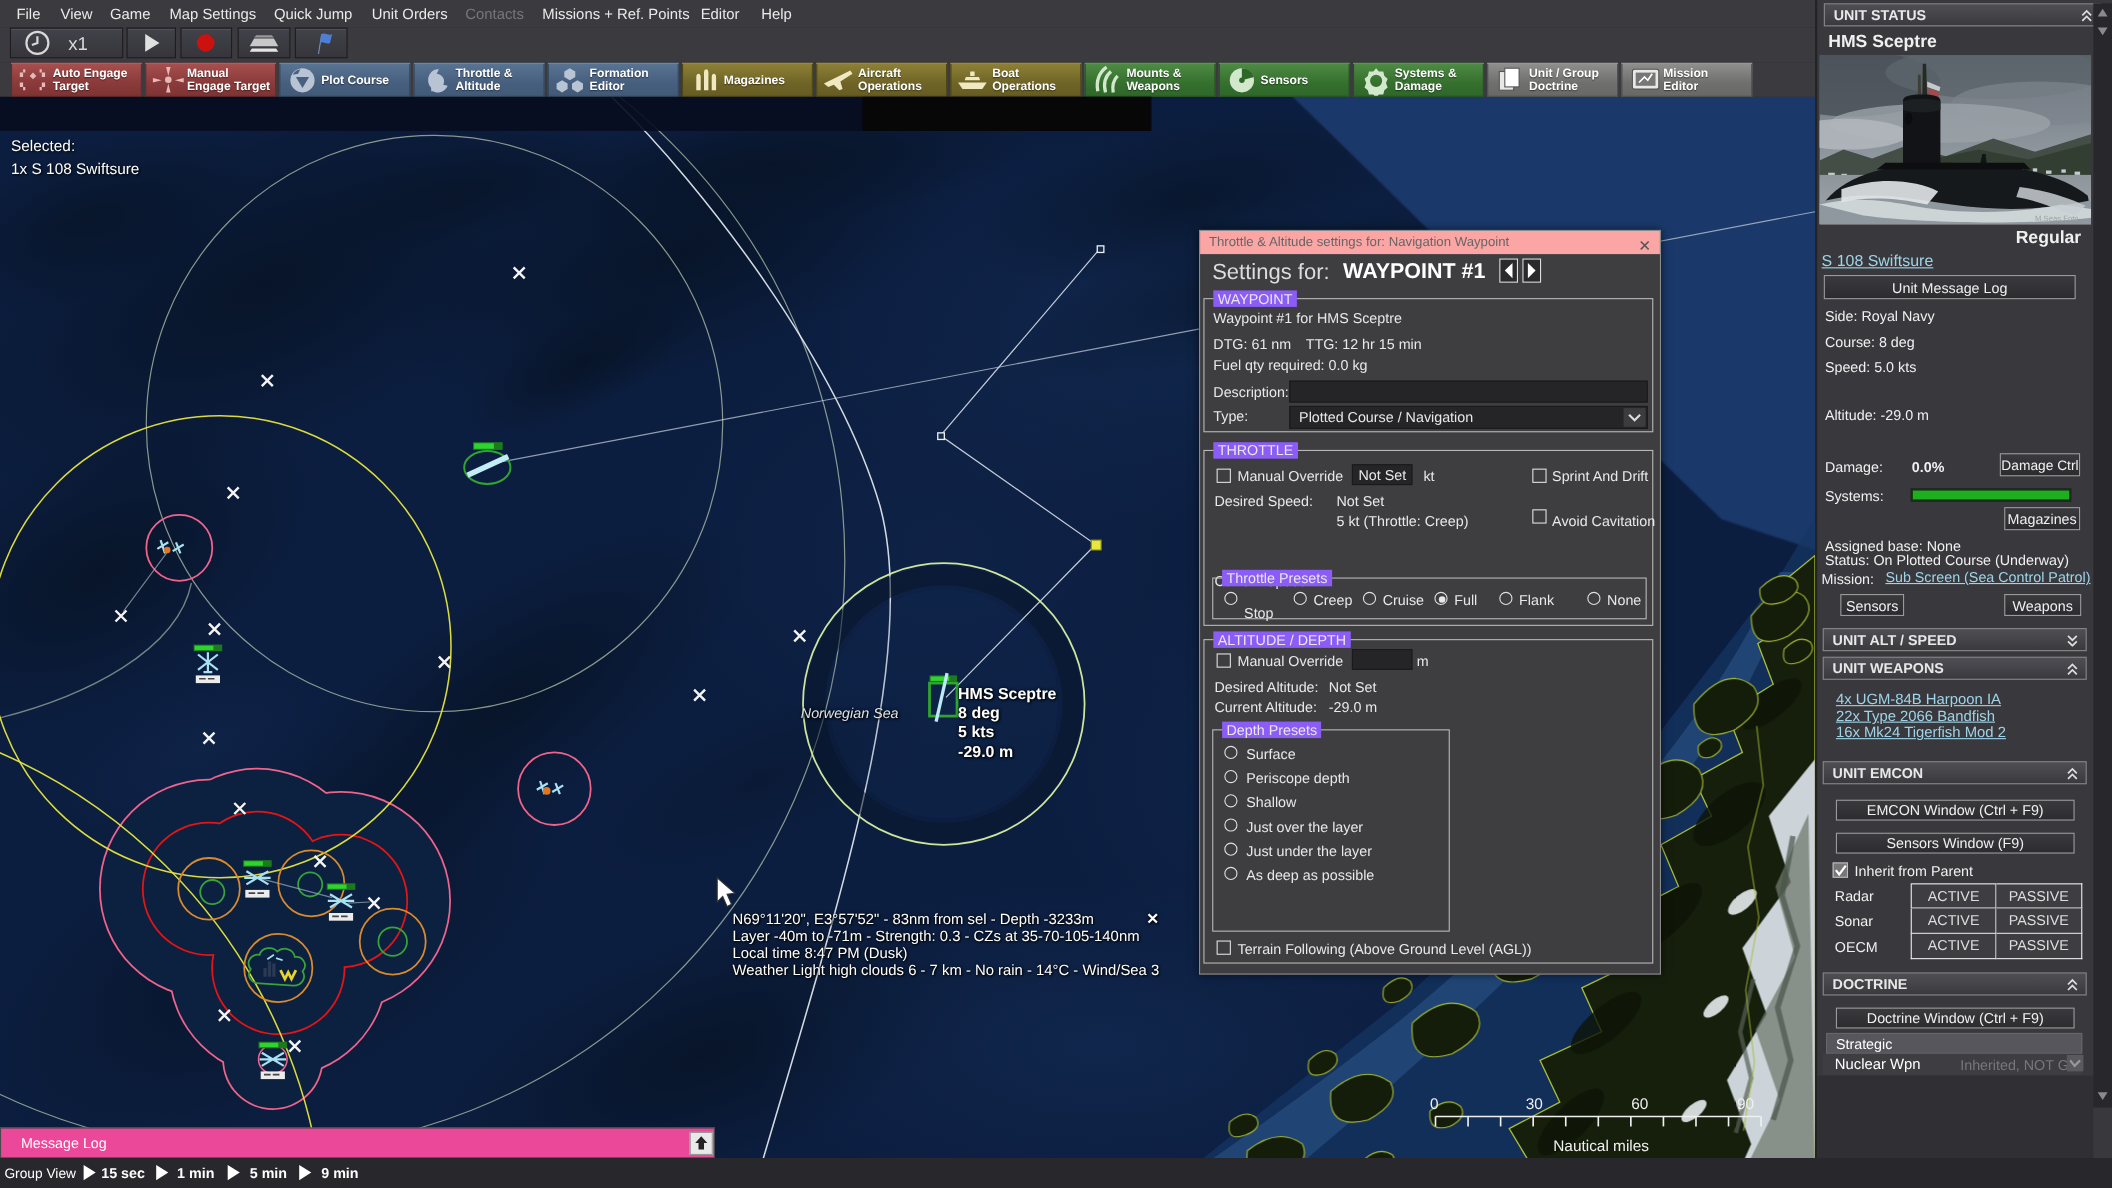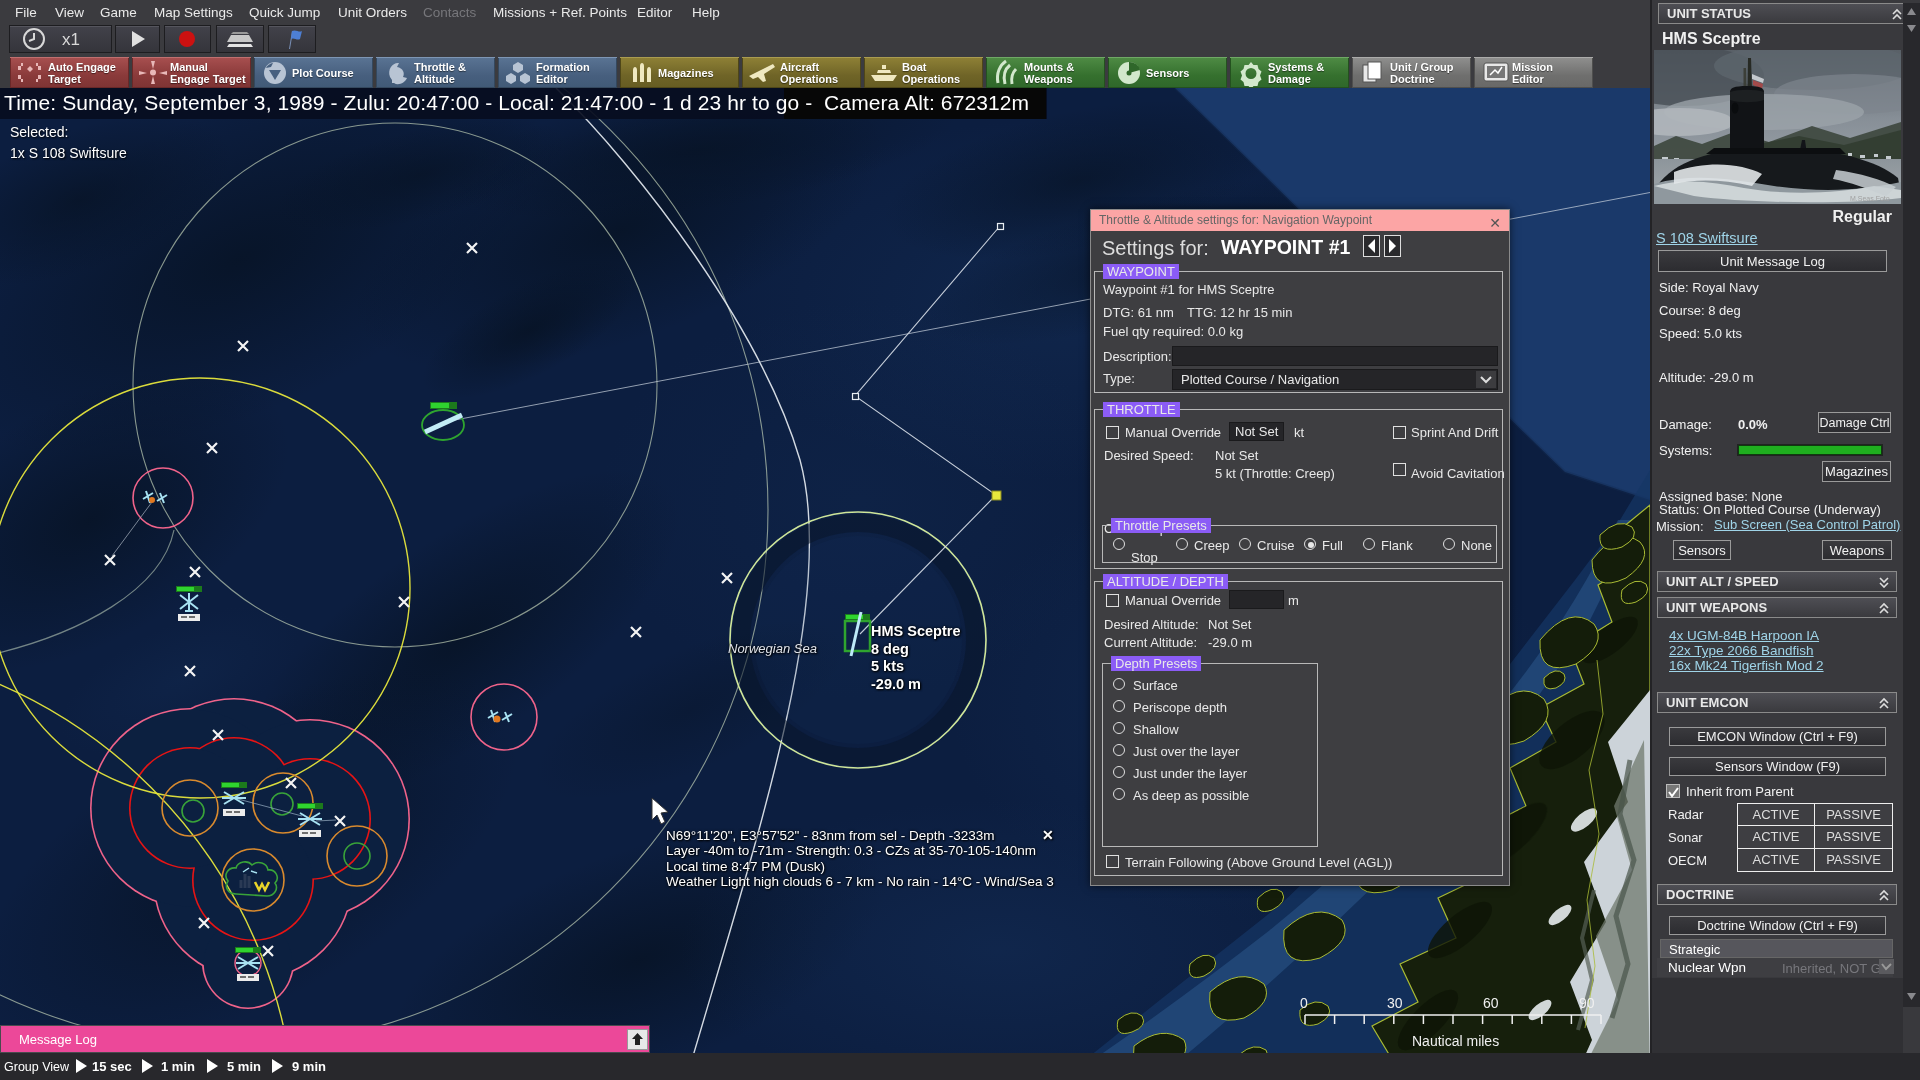--- a/index.html
+++ b/index.html
@@ -461,21 +461,20 @@
           <rect x="2" y="2" width="24" height="18" rx="2" fill="#e8e8e8" stroke="#555"></rect>
           <rect x="5" y="5" width="18" height="12" fill="#777"></rect>
           <path d="M8 14 l5 -5 l3 3 l4 -6" stroke="#fff" stroke-width="1.5" fill="none"></path>
         </svg>
         <span class="cap">Mission<br>Editor</span>
       </div>
 </div>
 
 <div id="timebar">
 <div class="cambox"></div>
-<div class="t">Time: Sunday, September 3, 1989 - Zulu: 20:47:00 - Local: 21:47:00 - 1 d 23 hr to go -&nbsp; Camera Alt: 672312m</div>
 </div>
 <div class="selinfo" style="position:absolute;left:10px;top:124px;">Selected:</div>
 <div class="selinfo" style="position:absolute;left:10px;top:145px;">1x S 108 Swiftsure</div>
 
 <div id="dlg">
 <div class="title">Throttle &amp; Altitude settings for: Navigation Waypoint<span class="close">✕</span></div>
 <div class="abs" style="left:11px;top:27px;font-size:20px;color:#ddd;">Settings for:</div>
 <div class="abs" style="left:130px;top:26px;font-size:19.5px;font-weight:bold;color:#fff;">WAYPOINT #1</div>
 <div class="abs" style="left:272px;top:25px;width:17px;height:22px;background:#2a2a2d;border:1px solid #ddd;"><svg width="15" height="20">
           <path d="M11 3 L4 10 L11 17 Z" fill="#fff"></path>

